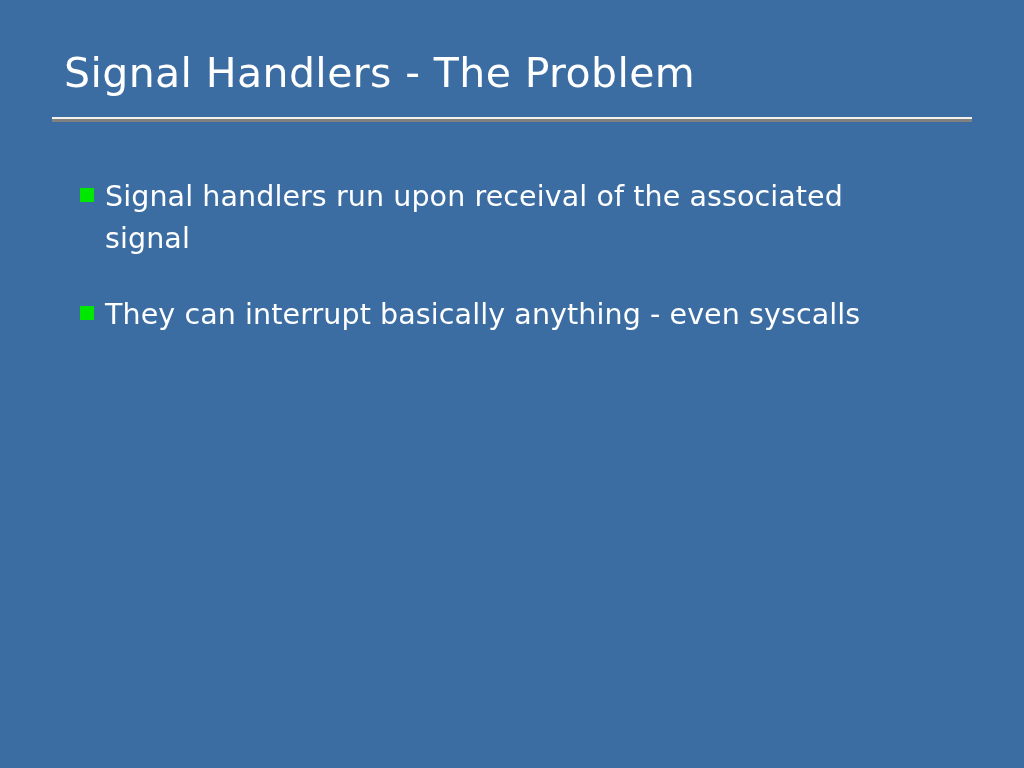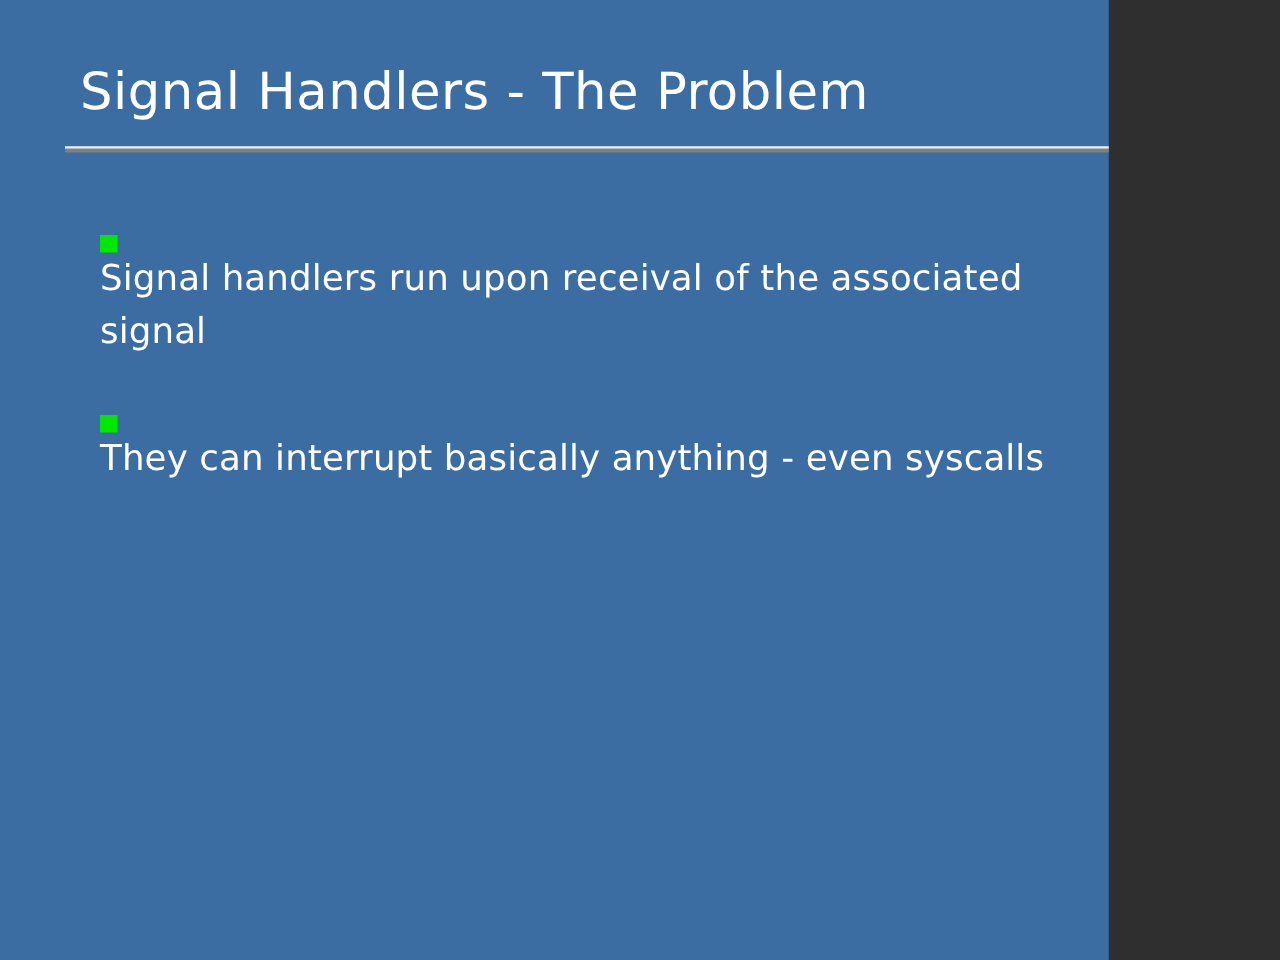--- a/index.html
+++ b/index.html
@@ -4,21 +4,21 @@
 <title>Signal Handlers - The Problem</title>
 <style>
   html, body {
     margin: 0;
     padding: 0;
     background: #2f2f2f;
   }
 
   .slide {
     position: relative;
-    width: 887px;
+    width: 1024px;
     height: 768px;
     overflow: hidden;
     background: #3b6da3;
     font-family: "DejaVu Sans", "Liberation Sans", sans-serif;
     -webkit-font-smoothing: antialiased;
   }
 
   
   .title-block {
     position: absolute;
@@ -70,21 +70,20 @@
     left: 80px;
     top: 176px;
     width: 880px;
   }
 
   .bullet-item {
     position: relative;
     display: flex;
     align-items: flex-start;
     margin: 0 0 34px 0;
-    flex-direction: column;
   }
   .bullet-item:last-child {
     margin-bottom: 0;
   }
 
   .bullet-marker {
     flex: 0 0 auto;
     width: 14px;
     height: 14px;
     margin-top: 12px;

